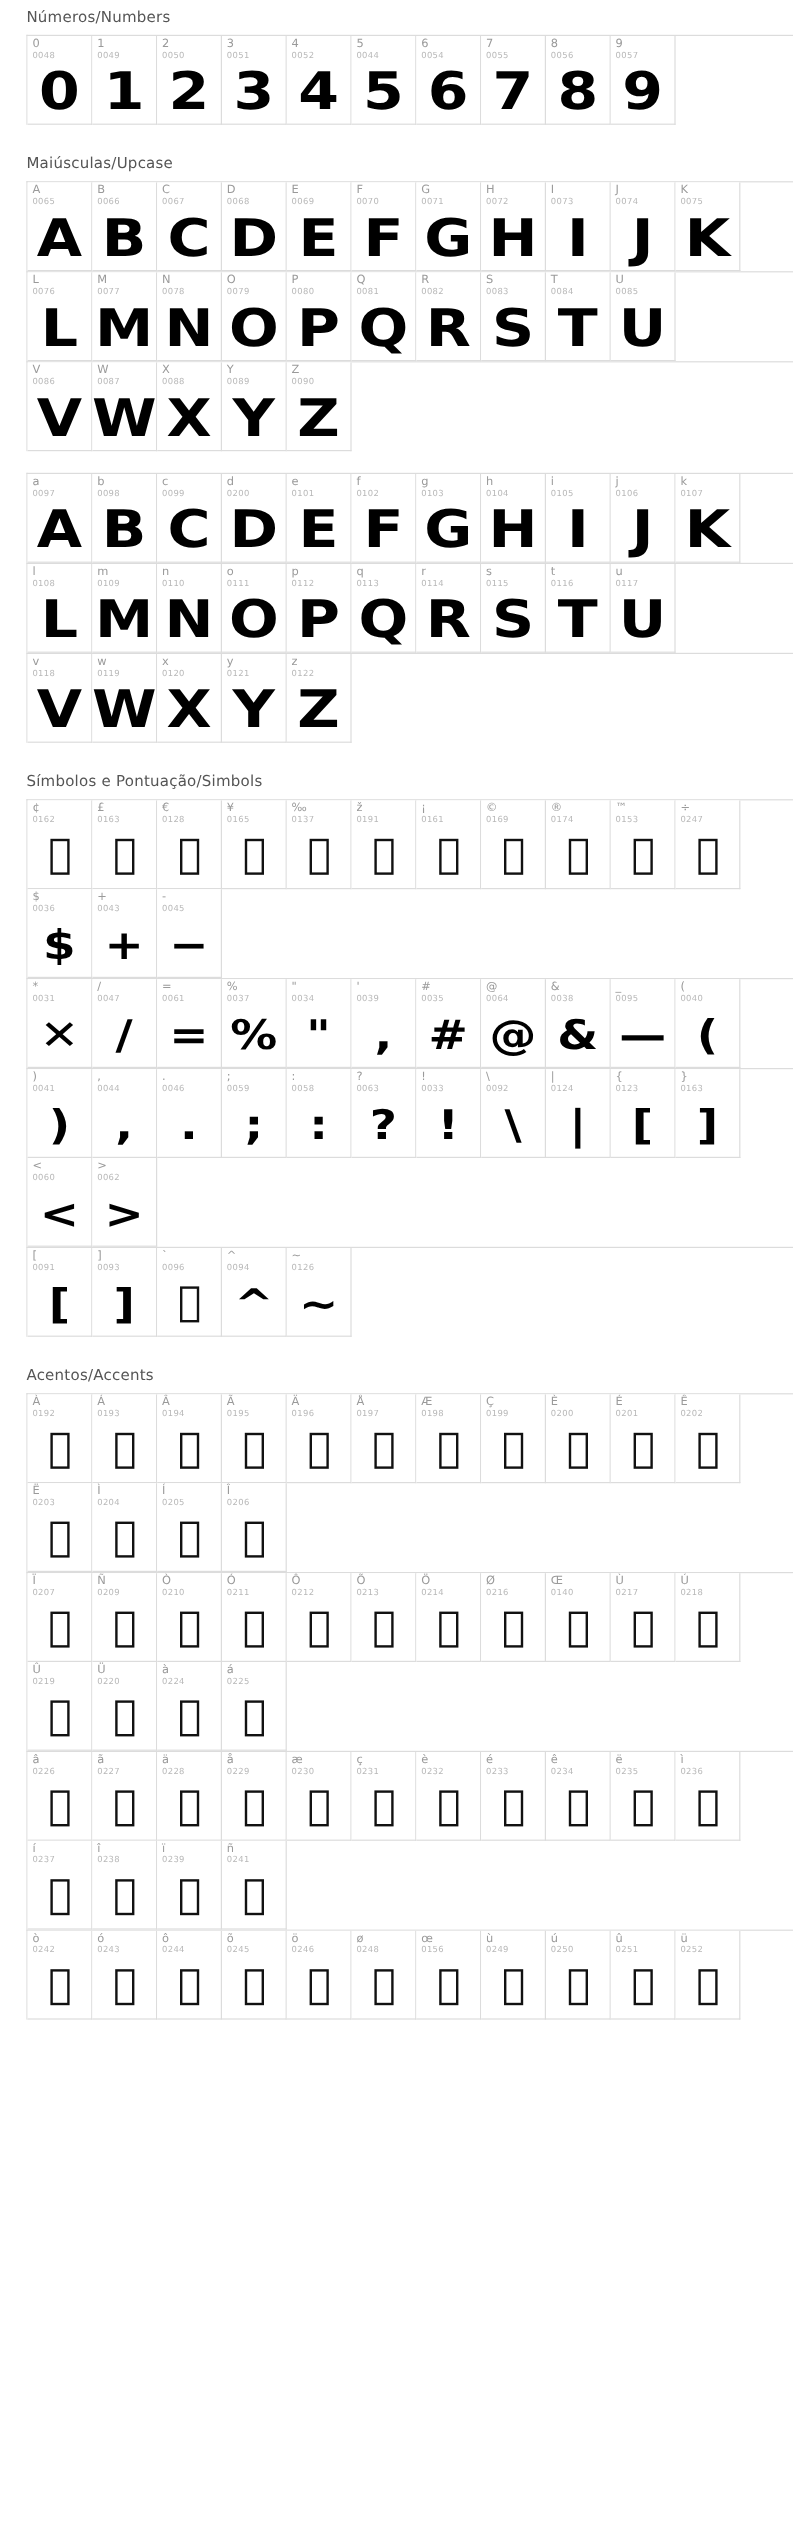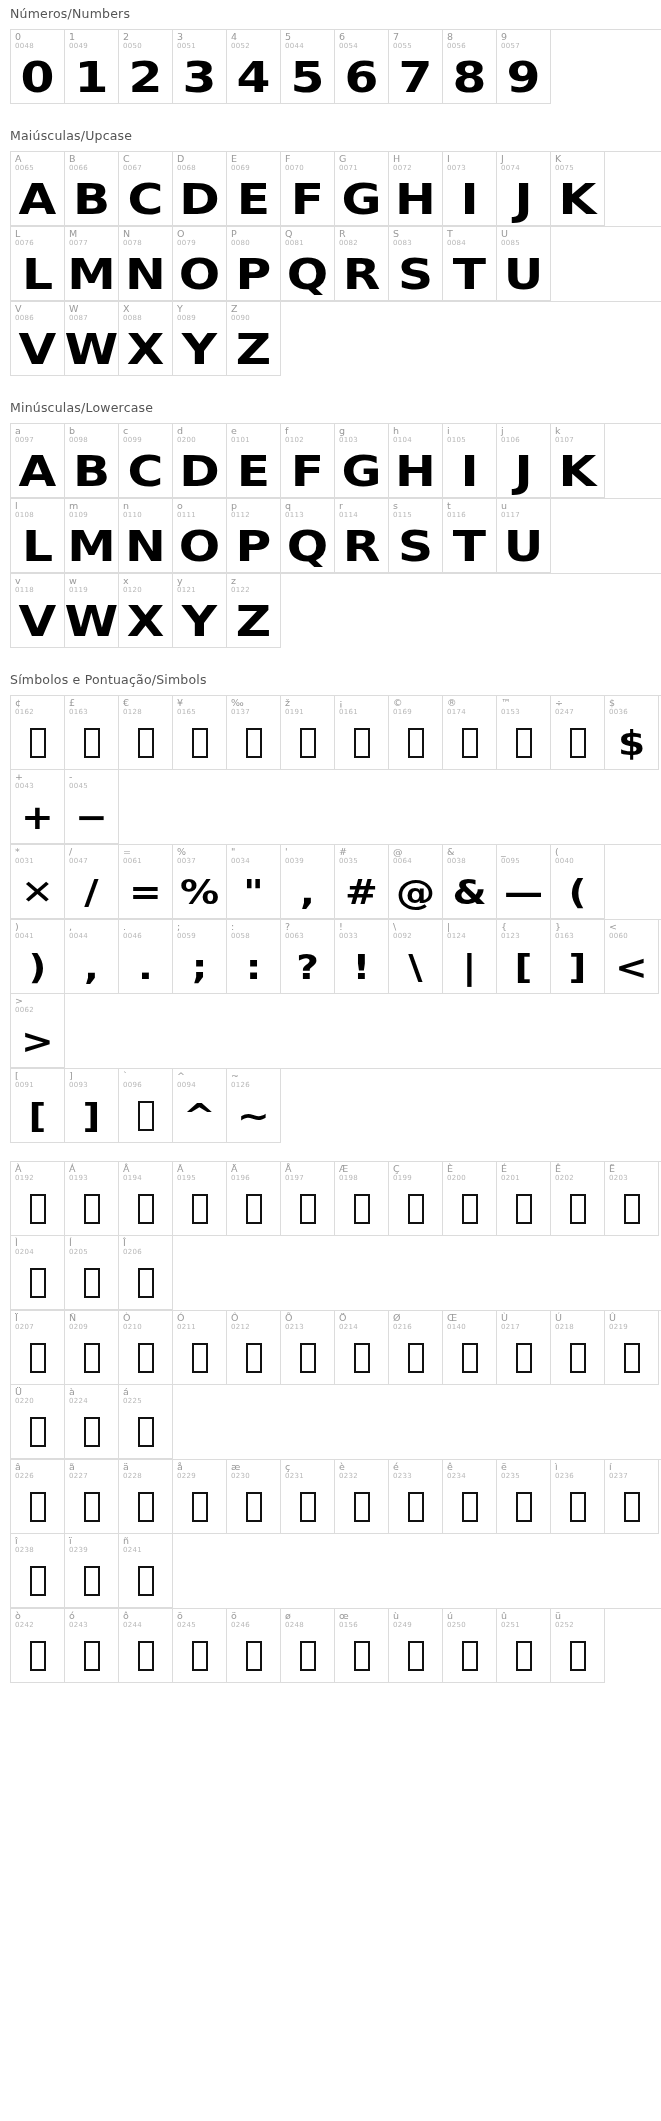--- a/index.html
+++ b/index.html
@@ -3,21 +3,21 @@
 <meta charset="utf-8">
 <style>
   html,body{margin:0;padding:0;background:#ffffff;}
   body{
     width:661px;
     font-family:"DejaVu Sans","Liberation Sans",sans-serif;
     color:#333;
     -webkit-font-smoothing:antialiased;
   }
   .page{padding:0 0 20px 0;}
-  .section{margin:0 0 18px 0;}
+  .section{margin:0 0 18px 12px;}
   .section-title{
     font-size:12.5px;
     color:#555;
     padding:6px 0 8px 10px;
     letter-spacing:.2px;
   }
   .grid{
     display:flex;
     flex-wrap:wrap;
     width:auto;
@@ -283,21 +283,20 @@
           <span class="glyph fat">Y</span>
         </div>
         <div class="cell">
           <span class="ch">Z</span>
           <span class="code">0090</span>
           <span class="glyph fat">Z</span>
         </div>
       </div>
     </div>
     <div class="section">
-      <div class="section-title">Minúsculas/Lowercase</div>
       <div class="grid">
         <div class="cell">
           <span class="ch">a</span>
           <span class="code">0097</span>
           <span class="glyph fat">A</span>
         </div>
         <div class="cell">
           <span class="ch">b</span>
           <span class="code">0098</span>
           <span class="glyph fat">B</span>
@@ -672,20 +671,21 @@
           <span class="glyph sym">^</span>
         </div>
         <div class="cell">
           <span class="ch">~</span>
           <span class="code">0126</span>
           <span class="glyph sym">~</span>
         </div>
       </div>
     </div>
     <div class="section">
+      <div class="section-title">Acentos/Accents</div>
       <div class="grid">
         <div class="cell blank">
           <span class="ch">À</span>
           <span class="code">0192</span>
           <span class="glyph box">
             <span class="tofu"></span>
           </span>
         </div>
         <div class="cell blank">
           <span class="ch">Á</span>

